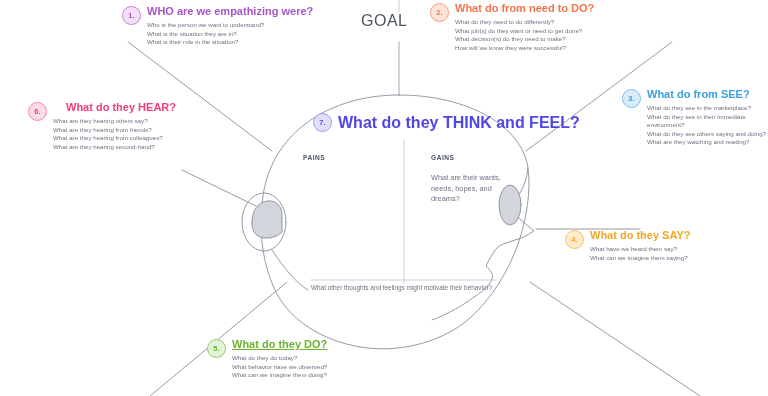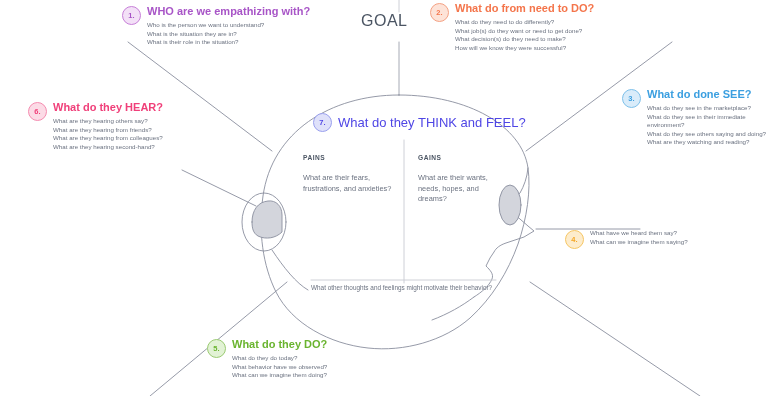--- a/index.html
+++ b/index.html
@@ -89,35 +89,35 @@
     top: 113px;
     width: 210px;
   }
   #center-head {
     display: flex;
     align-items: center;
     gap: 6px;
     margin-left: 10px;
   }
   #center-title {
-    font-size: 13px;
-    font-weight: normal;
+    font-size: 16px;
+    font-weight: bold;
     color: #4f46e5;
     white-space: nowrap;
   }
   #columns {
     display: flex;
     margin-top: 22px;
   }
   .col {
     width: 100px;
     box-sizing: border-box;
   }
   .col-right {
-    padding-left: 15px;
+    padding-left: 28px;
   }
   .col-head {
     font-size: 6.6px;
     font-weight: bold;
     letter-spacing: 0.5px;
     color: #4b5563;
     margin-bottom: 12px;
   }
   .col-text {
     font-size: 7.4px;
@@ -196,21 +196,21 @@
 
       <path d="M 311 280 L 496 280" stroke="#c8cbd3"></path>
     </g>
   </svg>
 
   <div id="goal-label">GOAL</div>
 
   <div class="section" style="left:122px; top:5px;">
     <div class="badge" style="background:#f3e0f7; border:1.2px solid #c77fd8; color:#a855c7;">1.</div>
     <div class="sec-body">
-      <div class="sec-title" style="color:#a855c7;">WHO are we empathizing with?</div>
+      <div class="sec-title" style="color:#a855c7;">WHO are we empathizing were?</div>
       <ul class="sec-list">
         <li>Who is the person we want to understand?</li>
         <li>What is the situation they are in?</li>
         <li>What is their role in the situation?</li>
       </ul>
     </div>
   </div>
 
   <div class="section" style="left:430px; top:2px;">
     <div class="badge" style="background:#fde3d8; border:1.2px solid #f4a183; color:#f4754b;">2.</div>
@@ -221,75 +221,75 @@
         <li>What job(s) do they want or need to get done?</li>
         <li>What decision(s) do they need to make?</li>
         <li>How will we know they were successful?</li>
       </ul>
     </div>
   </div>
 
   <div class="section" style="left:622px; top:88px;">
     <div class="badge" style="background:#d9ecfa; border:1.2px solid #7dc0ea; color:#3b9fe0;">3.</div>
     <div class="sec-body">
-      <div class="sec-title" style="color:#3b9fe0;">What do done SEE?</div>
+      <div class="sec-title" style="color:#3b9fe0;">What do from SEE?</div>
       <ul class="sec-list">
         <li>What do they see in the marketplace?</li>
         <li>What do they see in their immediate</li>
         <li>environment?</li>
         <li>What do they see others saying and doing?</li>
         <li>What are they watching and reading?</li>
       </ul>
     </div>
   </div>
 
   <div class="section" style="left:565px; top:229px;">
     <div class="badge" style="background:#fdeccc; border:1.2px solid #f6c663; color:#f5a623;">4.</div>
     <div class="sec-body">
+      <div class="sec-title" style="color:#f5a623;">What do they SAY?</div>
       <ul class="sec-list">
         <li>What have we heard them say?</li>
         <li>What can we imagine them saying?</li>
       </ul>
     </div>
   </div>
 
   <div class="section" style="left:207px; top:338px;">
     <div class="badge" style="background:#e2f2d5; border:1.2px solid #9acb72; color:#6ab42f;">5.</div>
     <div class="sec-body">
-      <div class="sec-title" style="color:#6ab42f;">What do they DO?</div>
+      <div class="sec-title" style="color:#6ab42f;text-decoration:underline;">What do they DO?</div>
       <ul class="sec-list">
         <li>What do they do today?</li>
         <li>What behavior have we observed?</li>
         <li>What can we imagine them doing?</li>
       </ul>
     </div>
   </div>
 
   <div class="section" style="left:28px; top:101px;">
     <div class="badge" style="background:#fcdbe6; border:1.2px solid #f58cb0; color:#f0407a;">6.</div>
     <div class="sec-body">
-      <div class="sec-title" style="color:#f0407a;">What do they HEAR?</div>
+      <div class="sec-title" style="color:#f0407a;margin-left:13px;">What do they HEAR?</div>
       <ul class="sec-list">
         <li>What are they hearing others say?</li>
         <li>What are they hearing from friends?</li>
         <li>What are they hearing from colleagues?</li>
         <li>What are they hearing second-hand?</li>
       </ul>
     </div>
   </div>
 
   <div id="center-block">
     <div id="center-head">
       <div class="badge" style="background:#dfe1fa; border:1.2px solid #9aa0ee; color:#4f46e5; margin-top:0;">7.</div>
       <div id="center-title">What do they THINK and FEEL?</div>
     </div>
     <div id="columns">
       <div class="col">
         <div class="col-head">PAINS</div>
-        <div class="col-text">What are their fears, frustrations, and anxieties?</div>
       </div>
       <div class="col col-right">
         <div class="col-head">GAINS</div>
         <div class="col-text">What are their wants, needs, hopes, and dreams?</div>
       </div>
     </div>
   </div>
 
   <div id="bottom-note">What other thoughts and feelings might motivate their behavior?</div>
 

